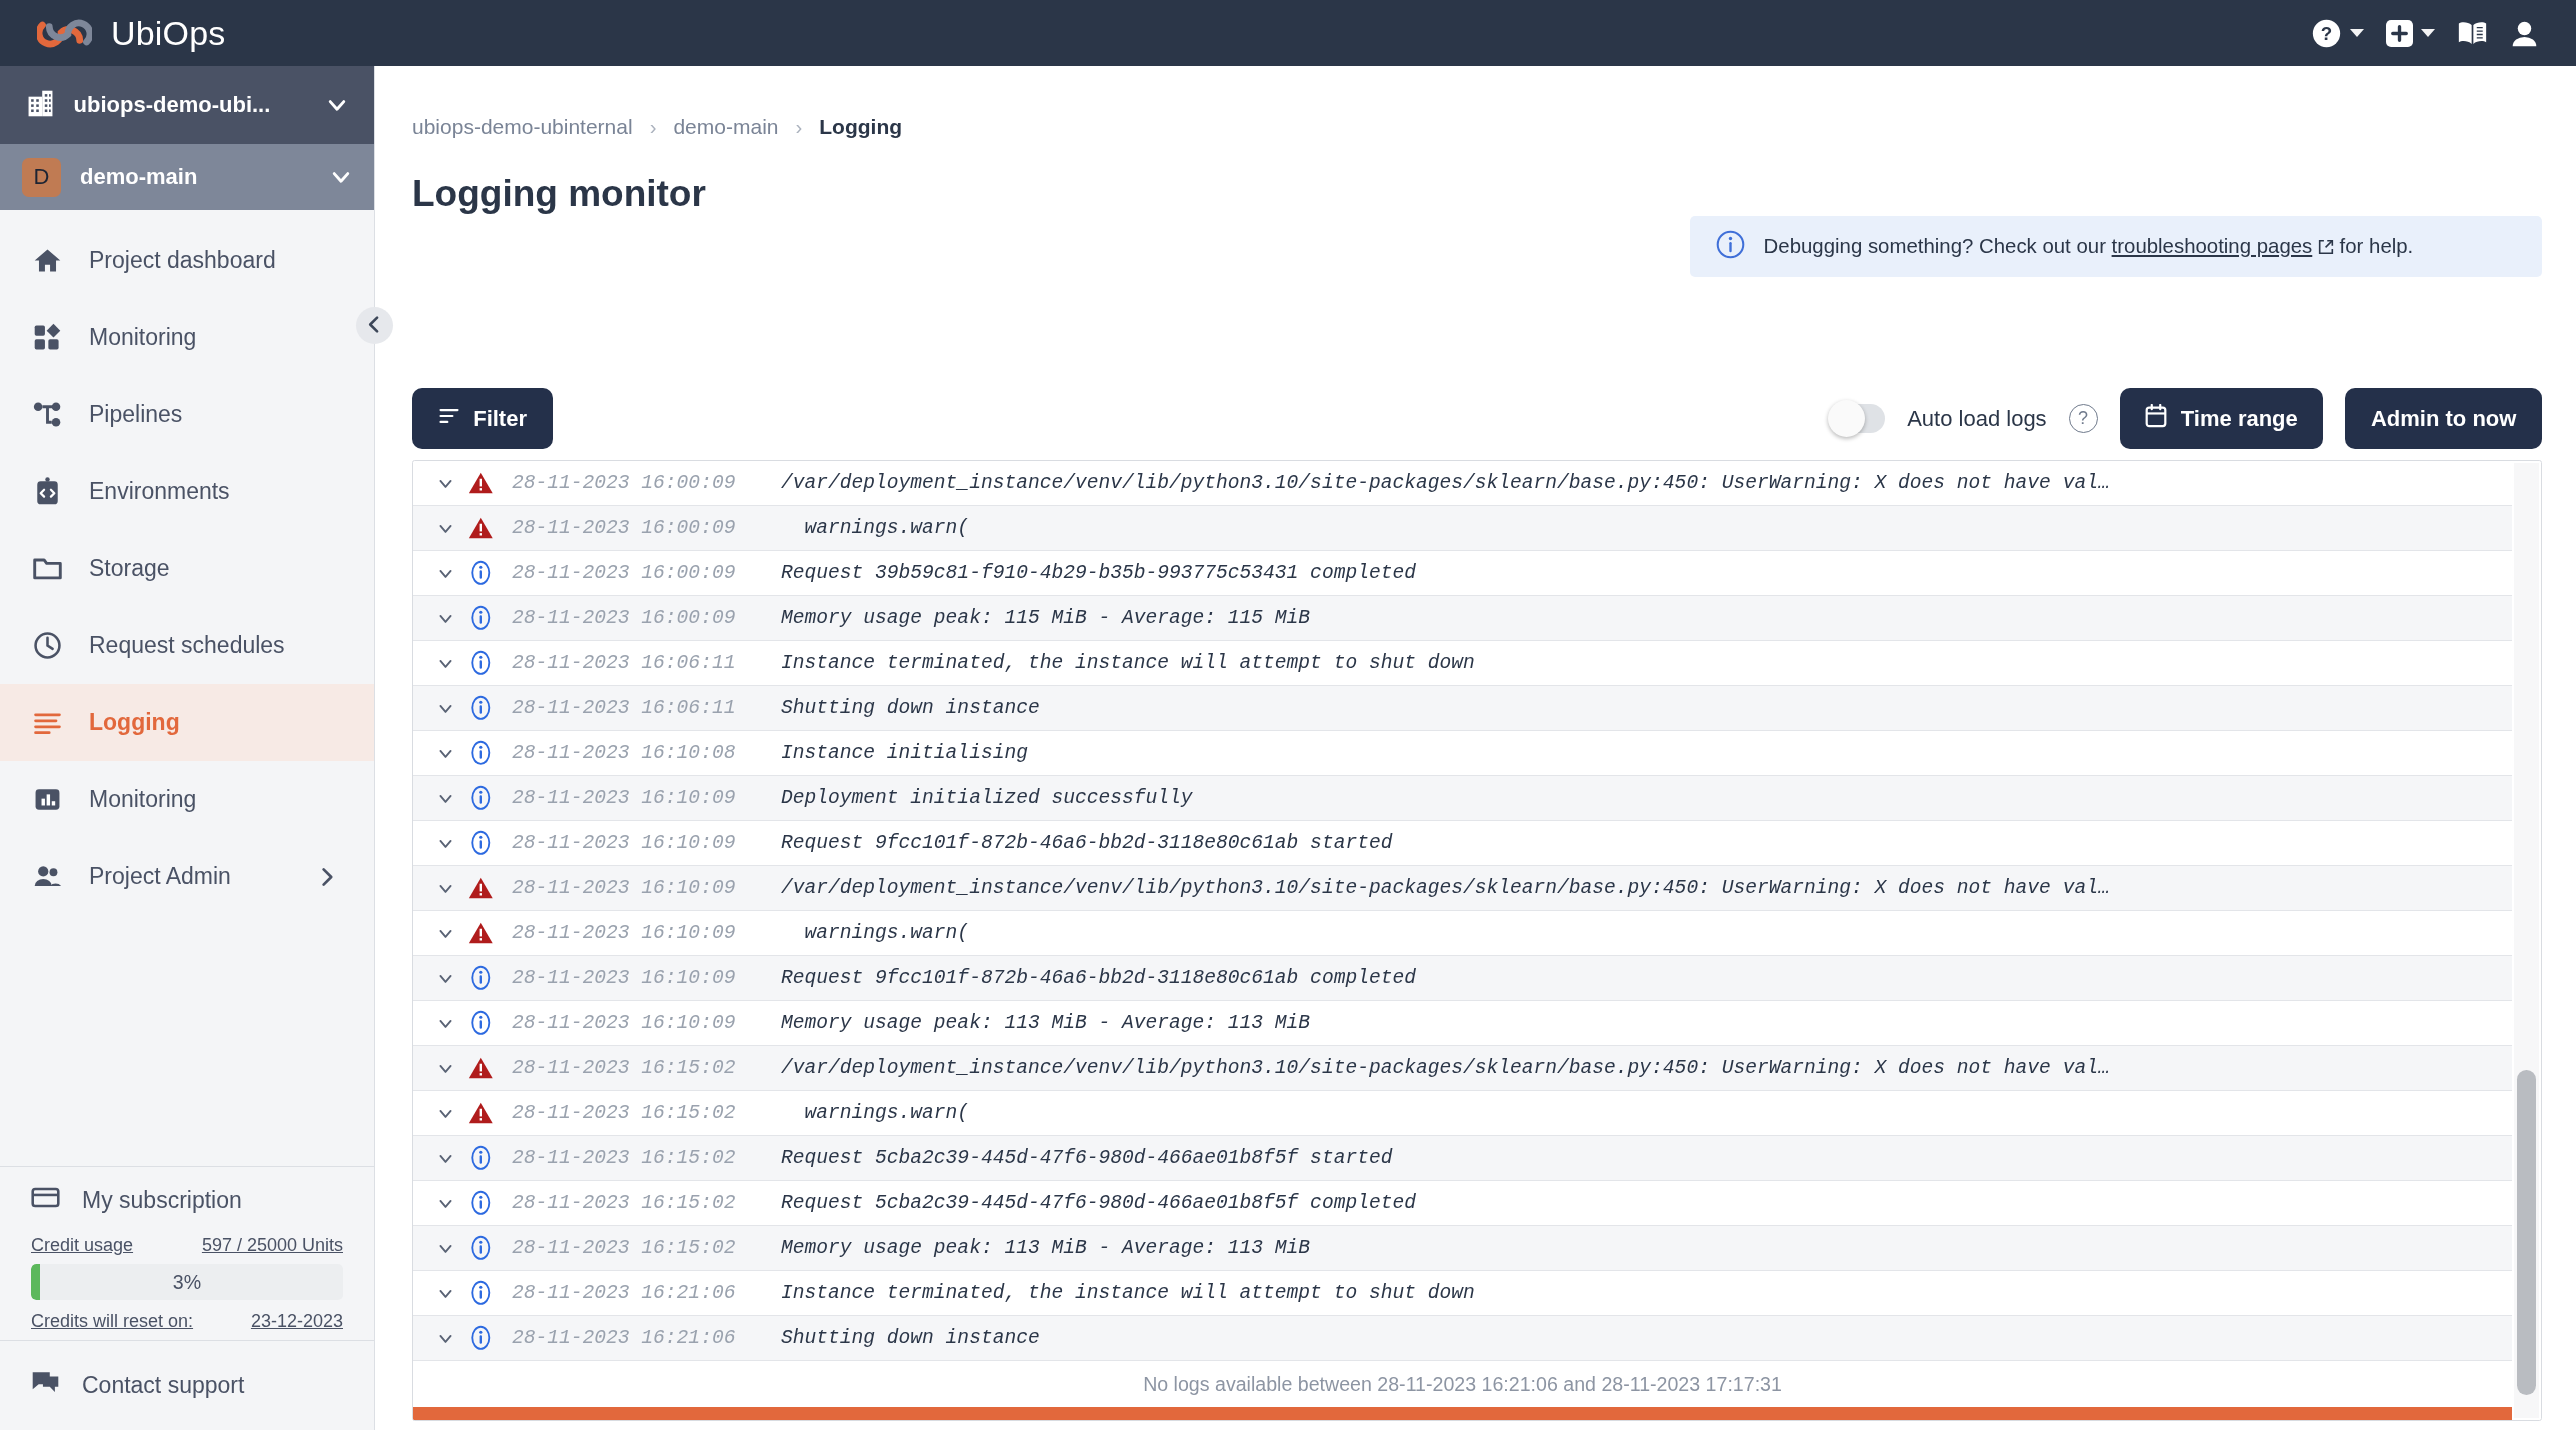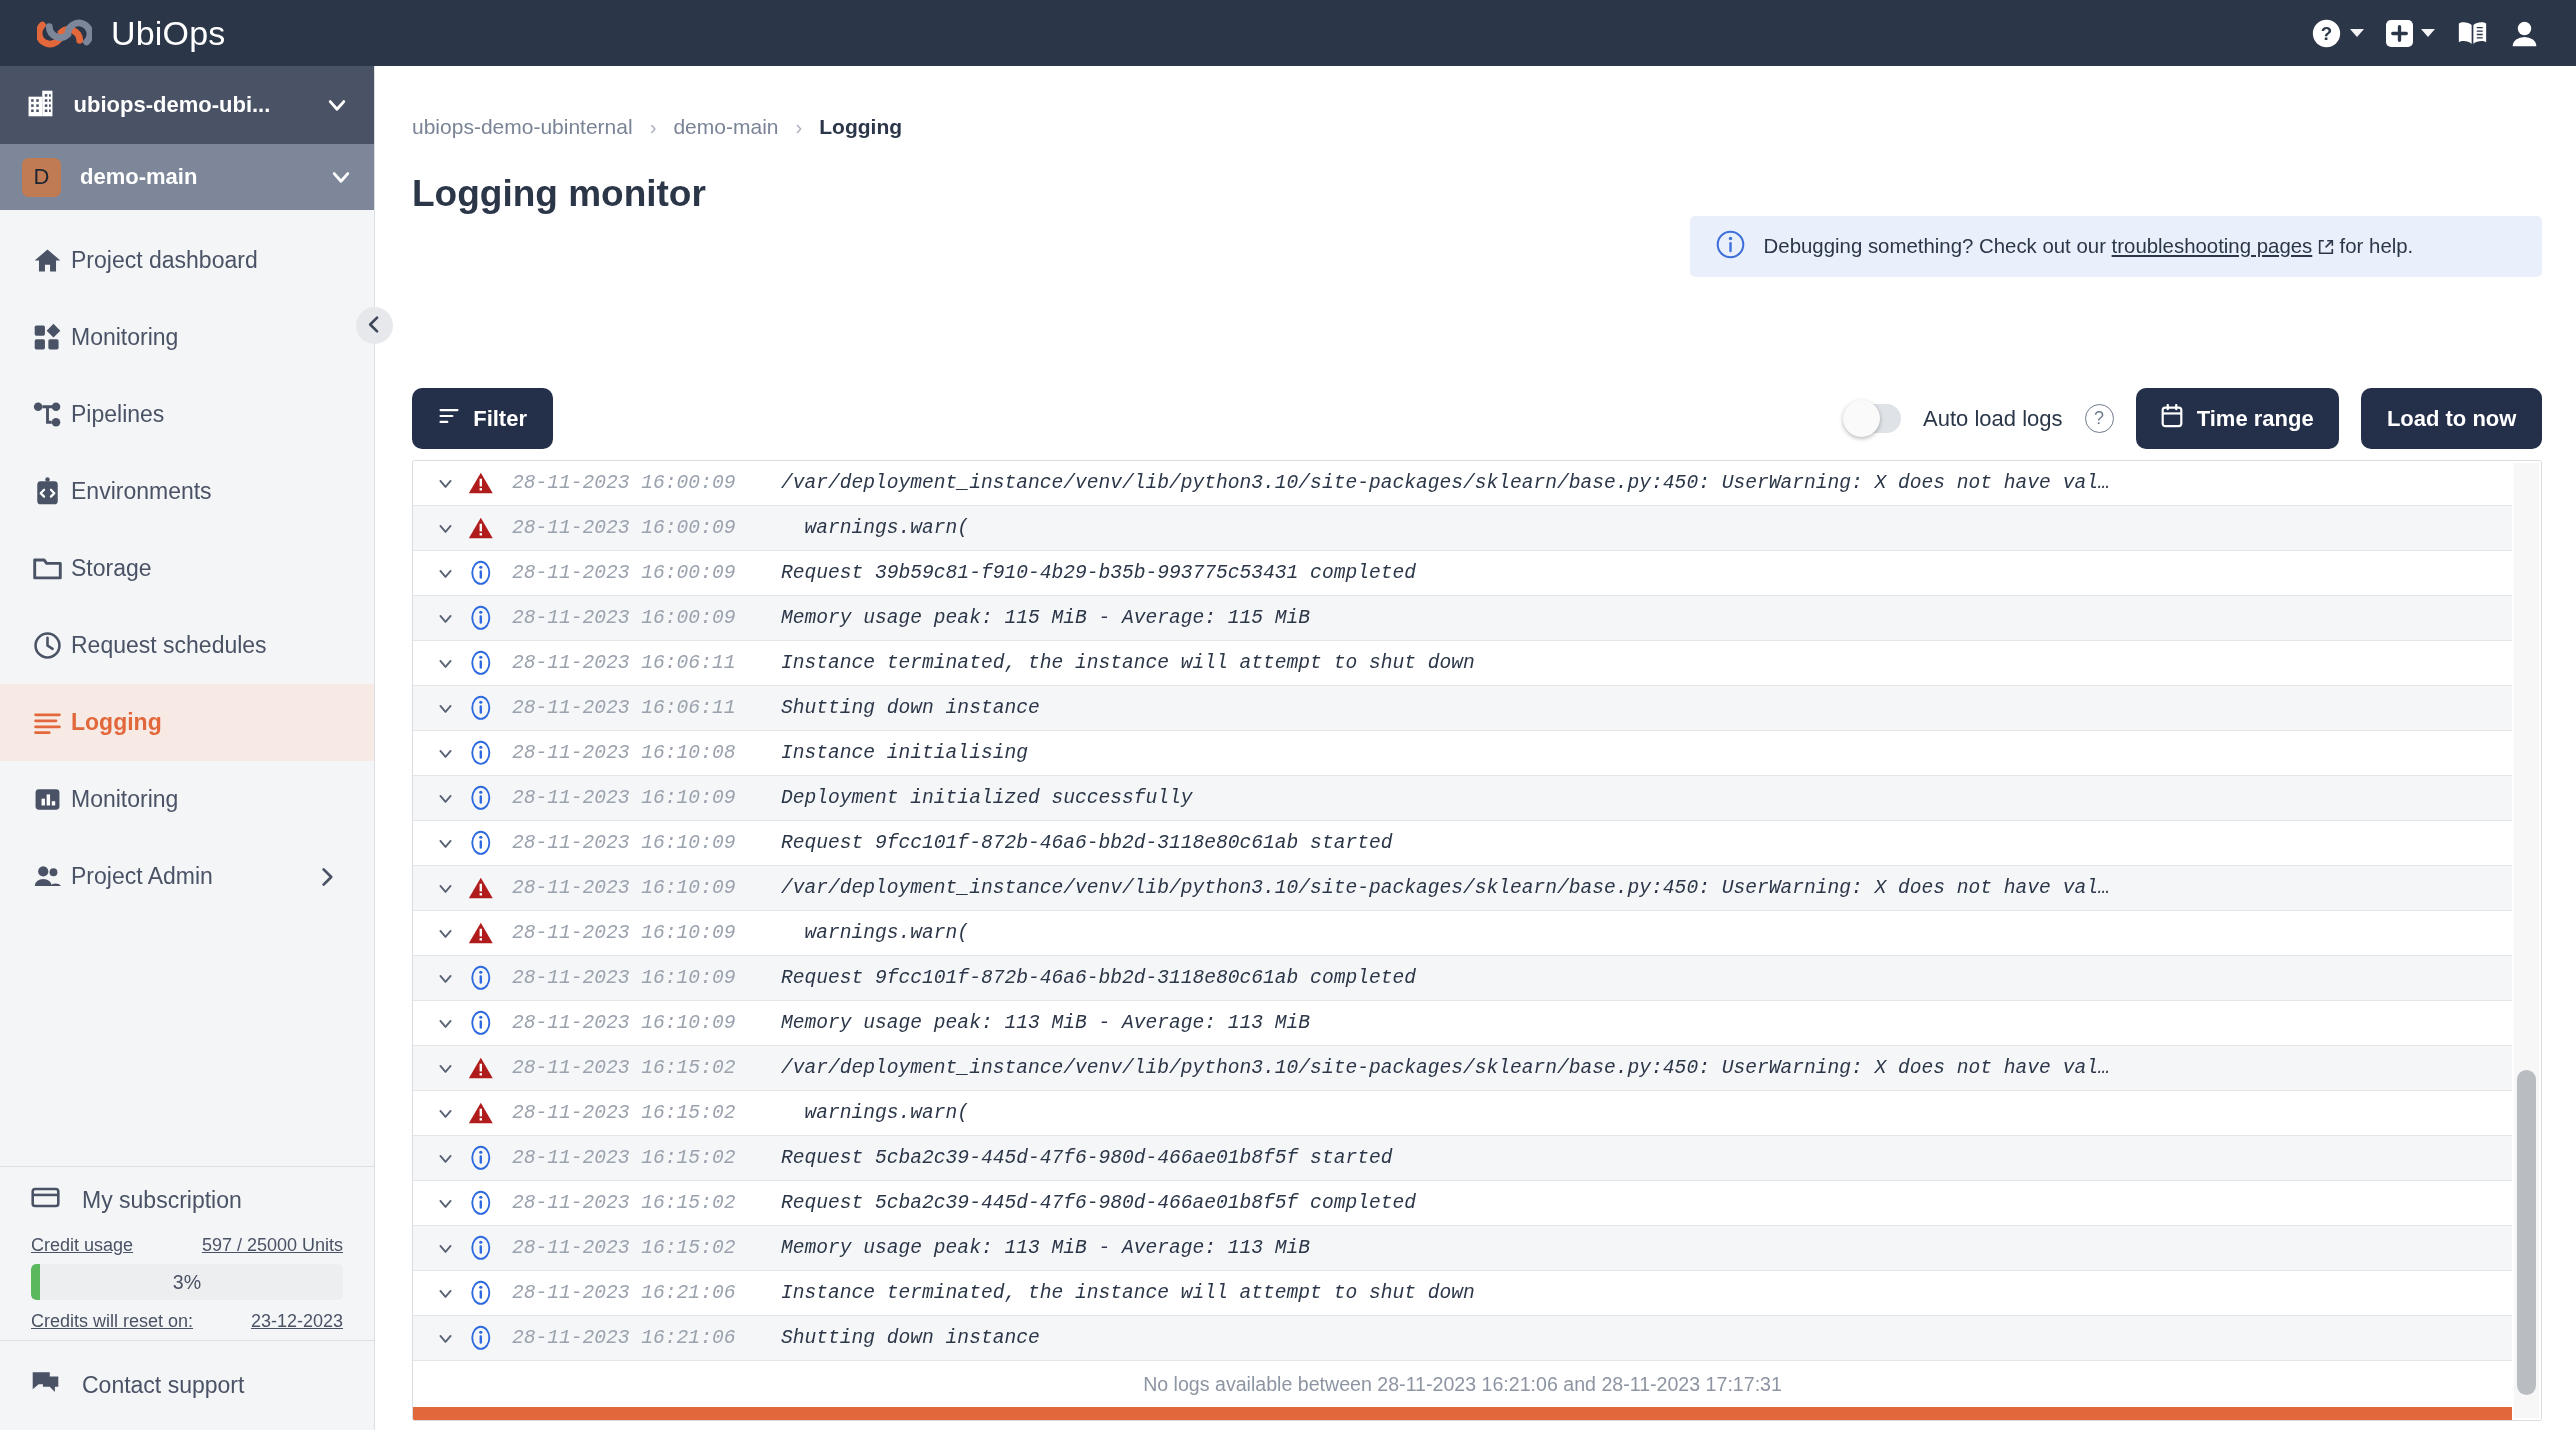--- a/index.html
+++ b/index.html
@@ -48,21 +48,21 @@
   .proj-badge {
     width: 39px; height: 39px; border-radius: 6.8px; background: #c07b53;
     color: #1d2433; font-size: 22px; display:flex; align-items:center; justify-content:center;
     font-weight: 400;
   }
   .proj-name { color:#ffffff; font-size:22px; font-weight:700; flex:1; }
   .chev-w { width: 22px; height: 22px; flex: none; }
 
   .navlist { padding-top: 12px; flex: 1; }
   .navitem {
-    height: 77px; display: flex; align-items: center; gap: 8px;
+    height: 77px; display: flex; align-items: center; gap: 26px;
     padding: 0 31px; cursor: pointer; color: #4a5265; font-size: 23px;
   }
   .navitem .ico { width: 32px; height: 32px; flex: none; display:flex; align-items:center; justify-content:center; }
   .navitem.active { background: #f7eae5; color: #e2683c; font-weight: 700; }
   .navitem .label { flex: 1; white-space: nowrap; }
 
   .sub-section { border-top: 0.9px solid #dcdfe4; }
   .sub-head {
     height: 68px; display:flex; align-items:center; gap: 22px; padding: 0 31px;
     color:#4a5265; font-size: 23px; cursor:pointer;
@@ -472,21 +472,21 @@
         <span>
           <svg width="22" height="24" viewBox="0 0 26 28">
               <rect x="2" y="4" width="22" height="22" rx="3" fill="none" stroke="#fff" stroke-width="2.6"></rect>
               <path d="M2 11 H24" stroke="#fff" stroke-width="2.6"></path>
               <path d="M8 1 V6 M18 1 V6" stroke="#fff" stroke-width="2.6" stroke-linecap="round"></path>
             </svg>
         </span>
         <span>Time range</span>
       </button>
       <button class="btn-dark">
-        <span>Load to now</span>
+        <span>Admin to now</span>
       </button>
     </div>
   </div>
 
   <div class="logpanel">
     <div class="logscroll">
       <div id="logRows">
           <div class="logrow">
             <span class="rowchev">
               <svg width="17" height="17" viewBox="0 0 20 20">

